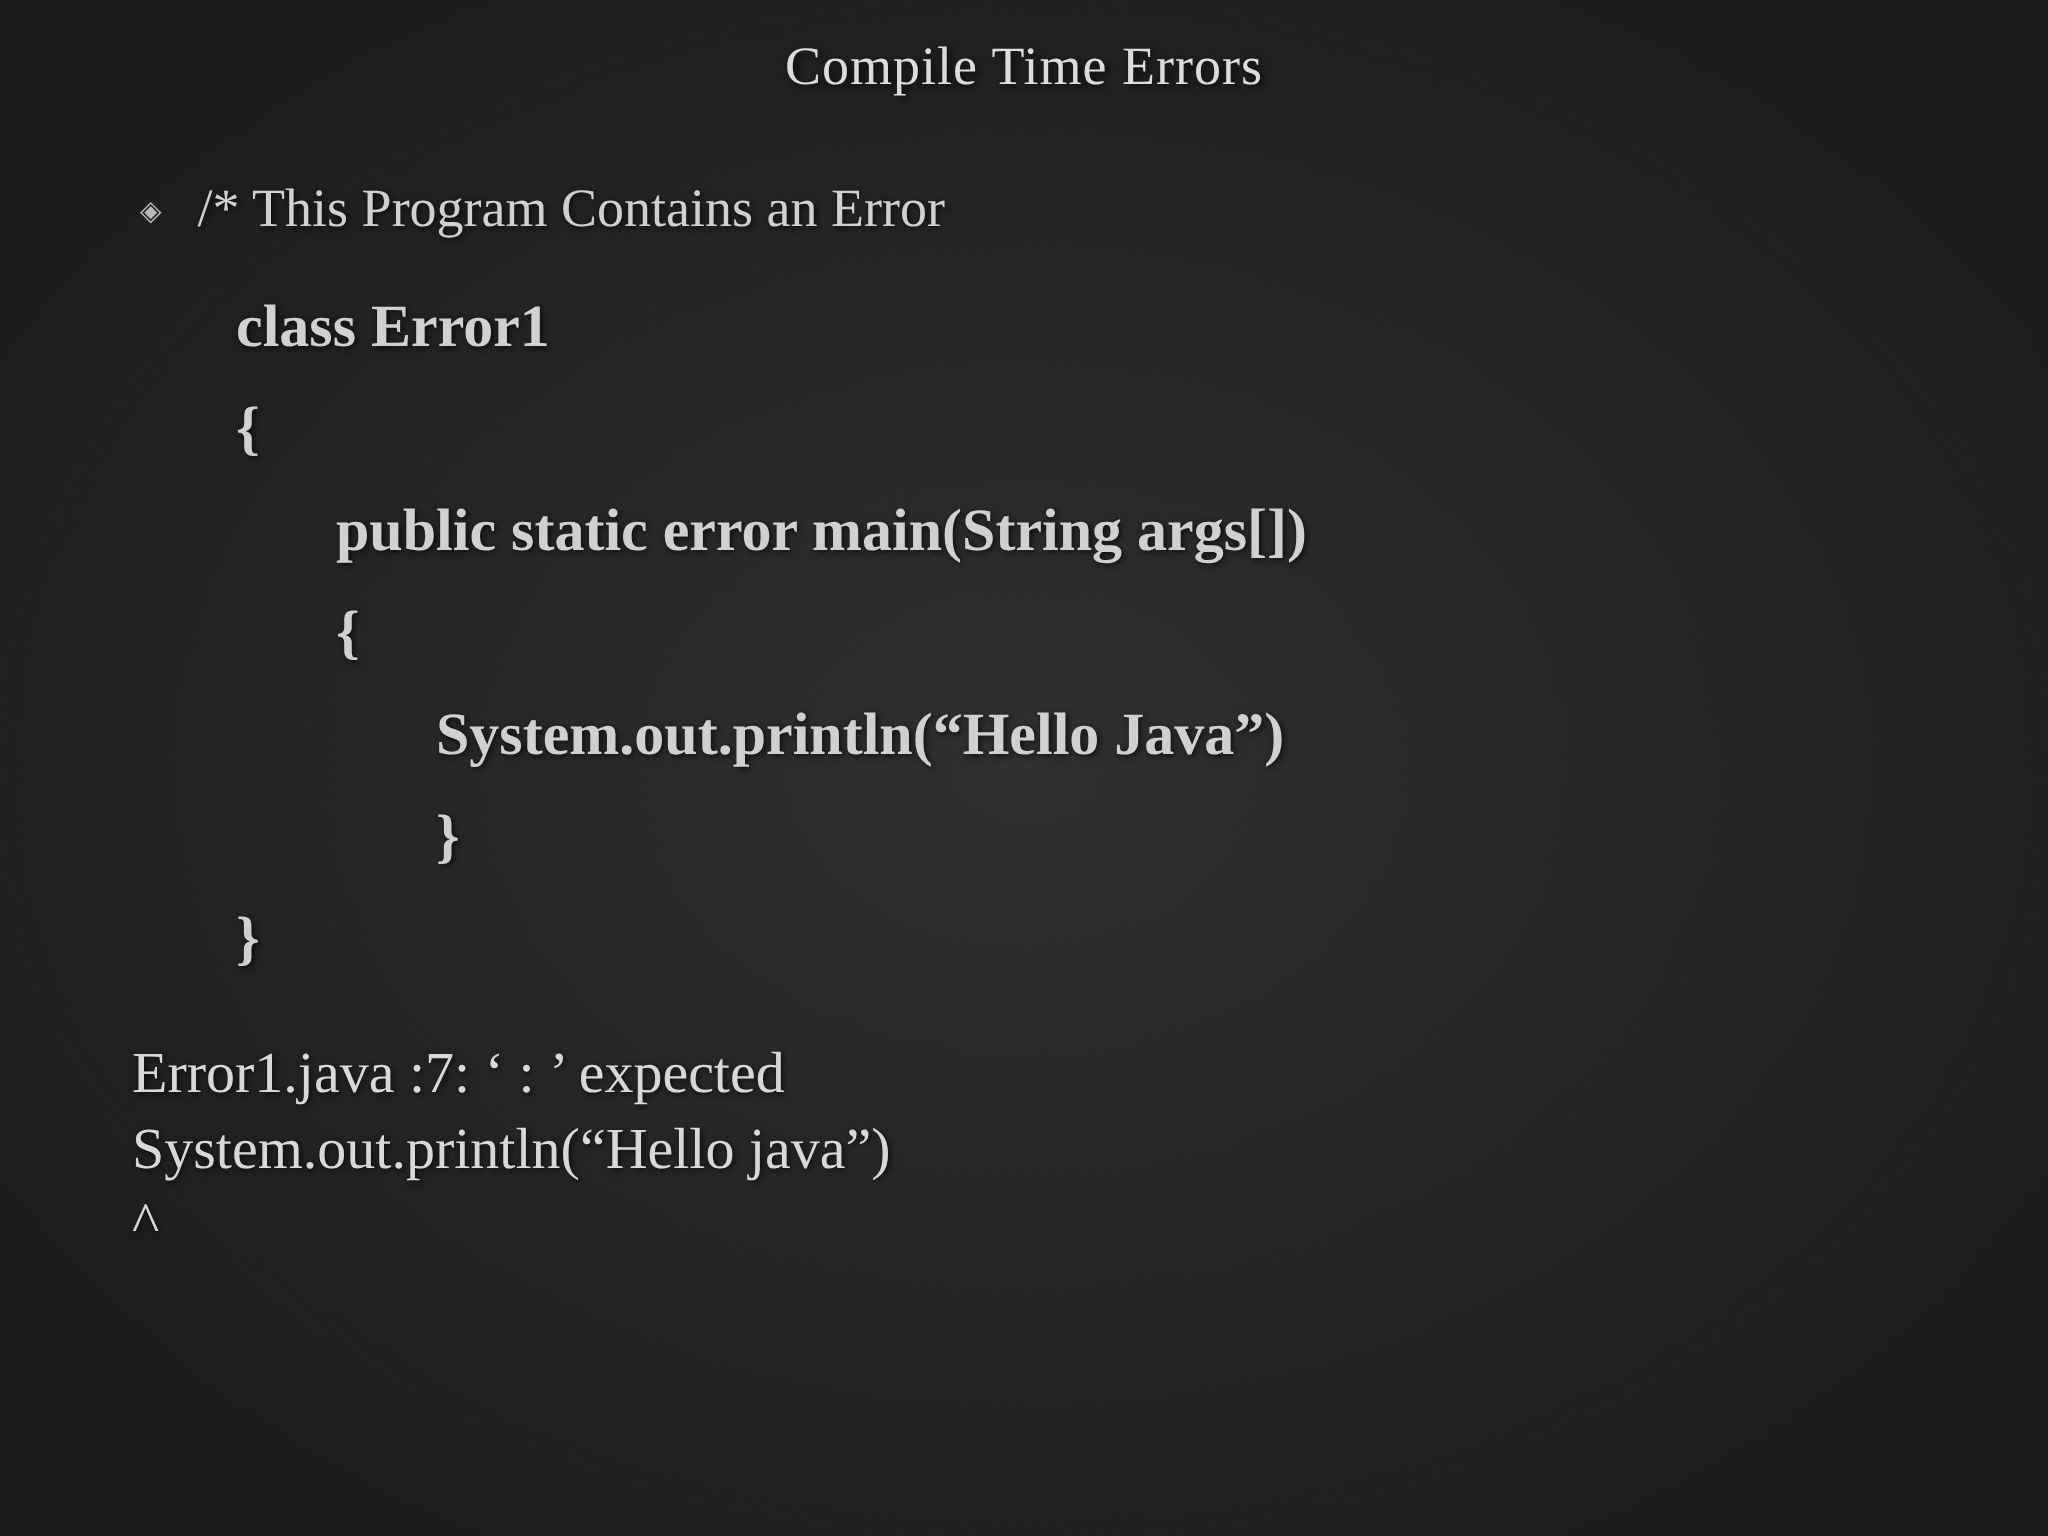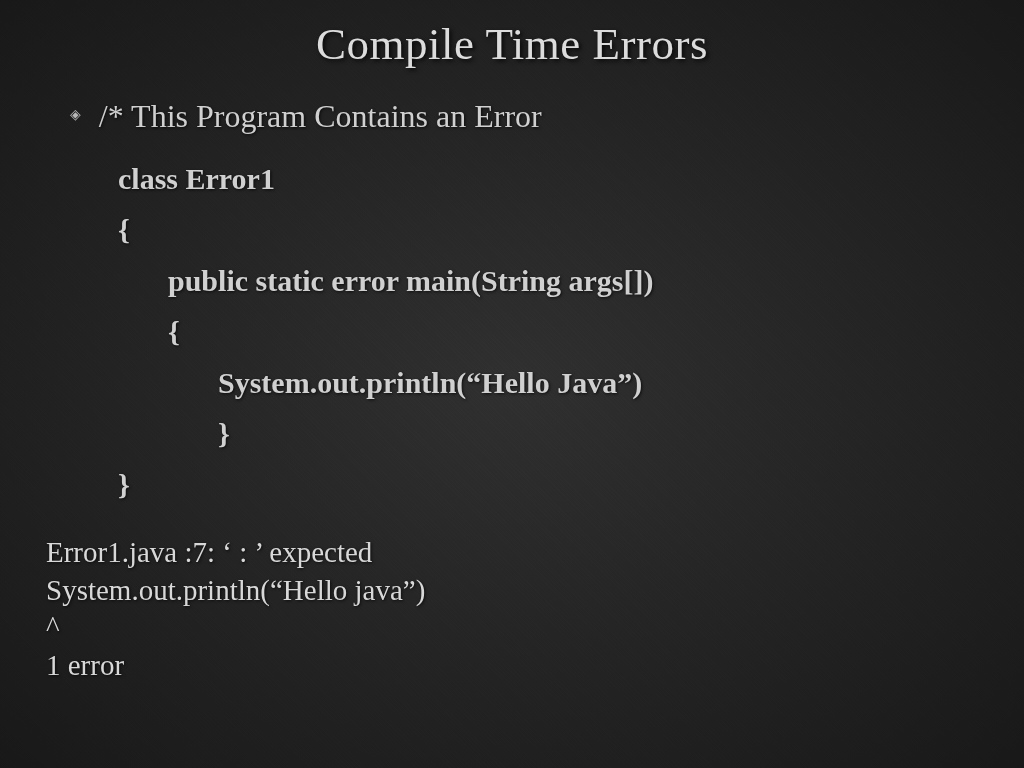--- a/index.html
+++ b/index.html
@@ -19,40 +19,40 @@
     overflow: hidden;
     position: relative;
   }
   .slide {
     width: 100%;
     height: 100%;
     padding: 18px 40px 20px 40px;
   }
   .title {
     text-align: center;
-    font-size: 45px;
+    font-size: 27px;
     font-weight: normal;
     color: #dcdcdc;
     text-shadow: 2px 2px 4px rgba(0,0,0,0.8);
-    margin-bottom: 28px;
+    margin-bottom: 40px;
     letter-spacing: 0.5px;
   }
   .bullet-row {
     display: flex;
     align-items: flex-start;
     margin-left: 30px;
   }
   .bullet-icon {
     font-size: 14px;
     color: #b8b8b8;
     margin-right: 18px;
     margin-top: 8px;
   }
   .bullet-text {
-    font-size: 32px;
+    font-size: 27px;
     color: #d0d0d0;
     text-shadow: 1px 1px 3px rgba(0,0,0,0.7);
   }
   .code-block {
     margin-left: 78px;
     margin-top: 18px;
     font-size: 30px;
     color: #d0d0d0;
     text-shadow: 1px 1px 3px rgba(0,0,0,0.7);
     line-height: 1.7;
@@ -61,21 +61,21 @@
   .code-line {
     white-space: pre;
   }
   .indent1 {
     padding-left: 50px;
   }
   .indent2 {
     padding-left: 100px;
   }
   .error-block {
-    margin-left: 6px;
+    margin-left: 26px;
     margin-top: 24px;
     font-size: 29px;
     color: #d8d8d8;
     text-shadow: 1px 1px 3px rgba(0,0,0,0.7);
     line-height: 1.3;
   }
   .error-line {
     white-space: pre;
   }
 </style>
@@ -97,15 +97,14 @@
     <div class="code-line indent1">{</div>
     <div class="code-line indent2">System.out.println(“Hello Java”)</div>
     <div class="code-line indent2">}</div>
     <div class="code-line">}</div>
   </div>
 
   <div class="error-block">
     <div class="error-line">Error1.java :7: ‘ : ’ expected</div>
     <div class="error-line">System.out.println(“Hello java”)</div>
     <div class="error-line">^</div>
-    <div class="error-line">1 error</div>
   </div>
 </div>
 
 </body></html>

